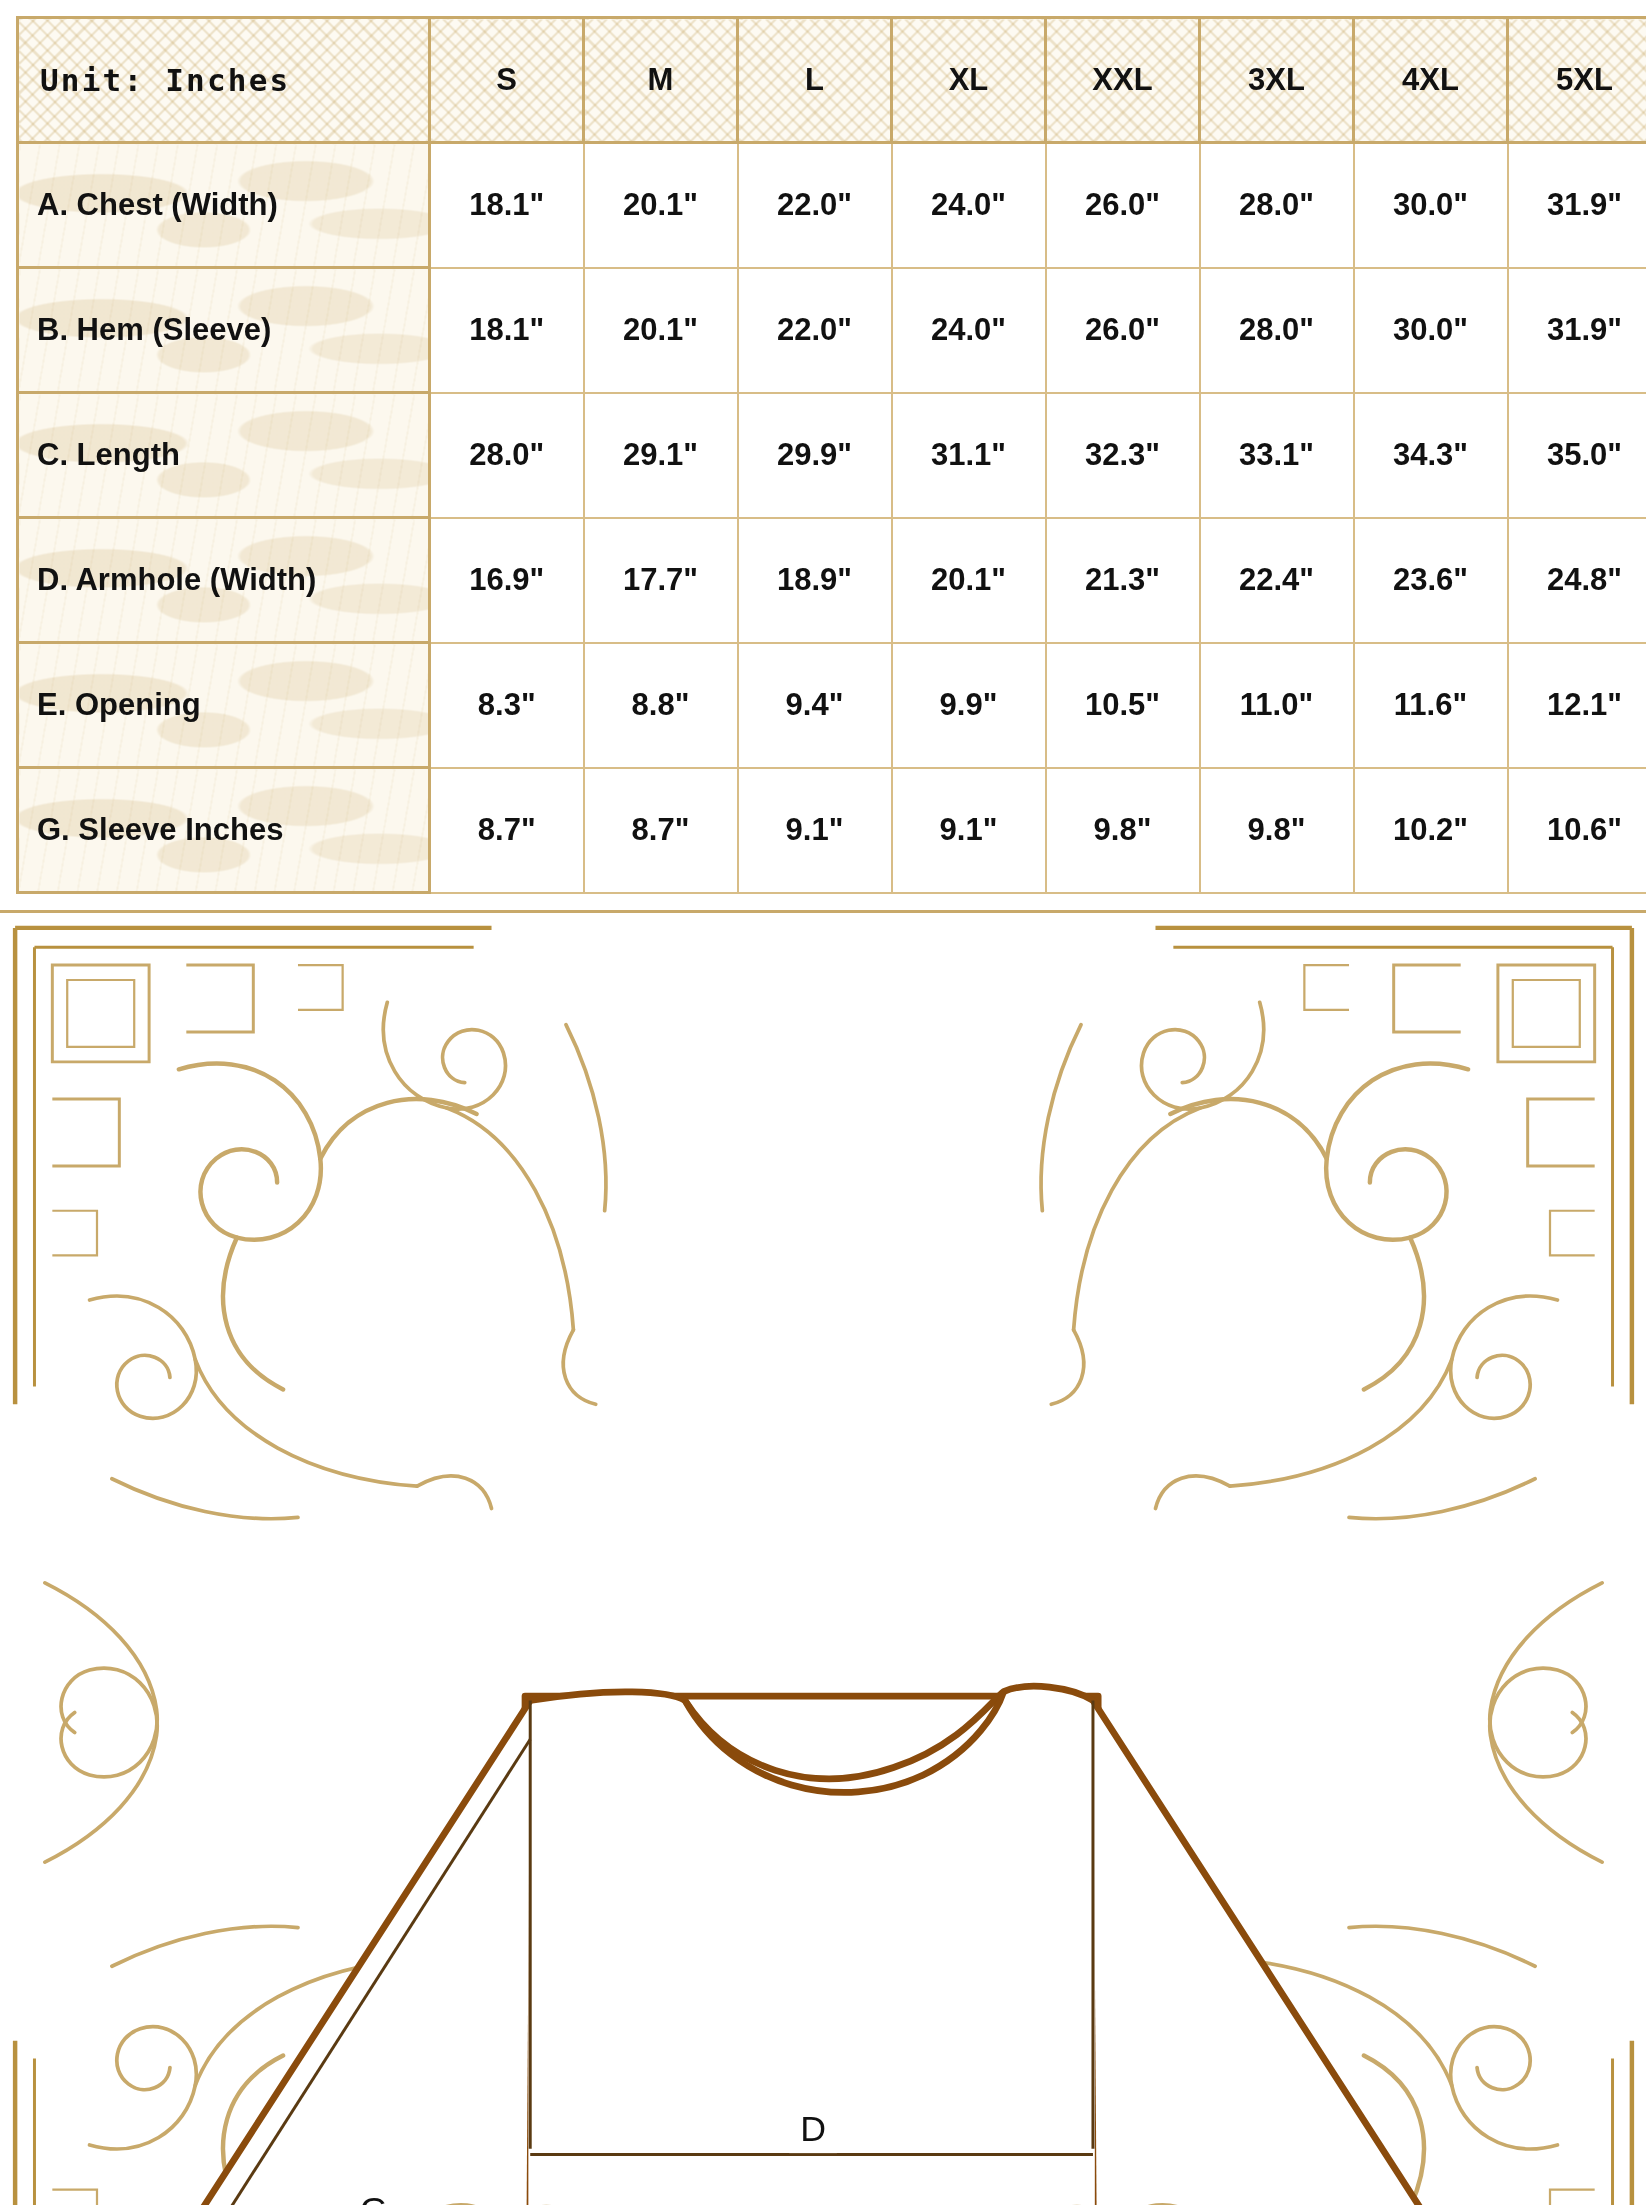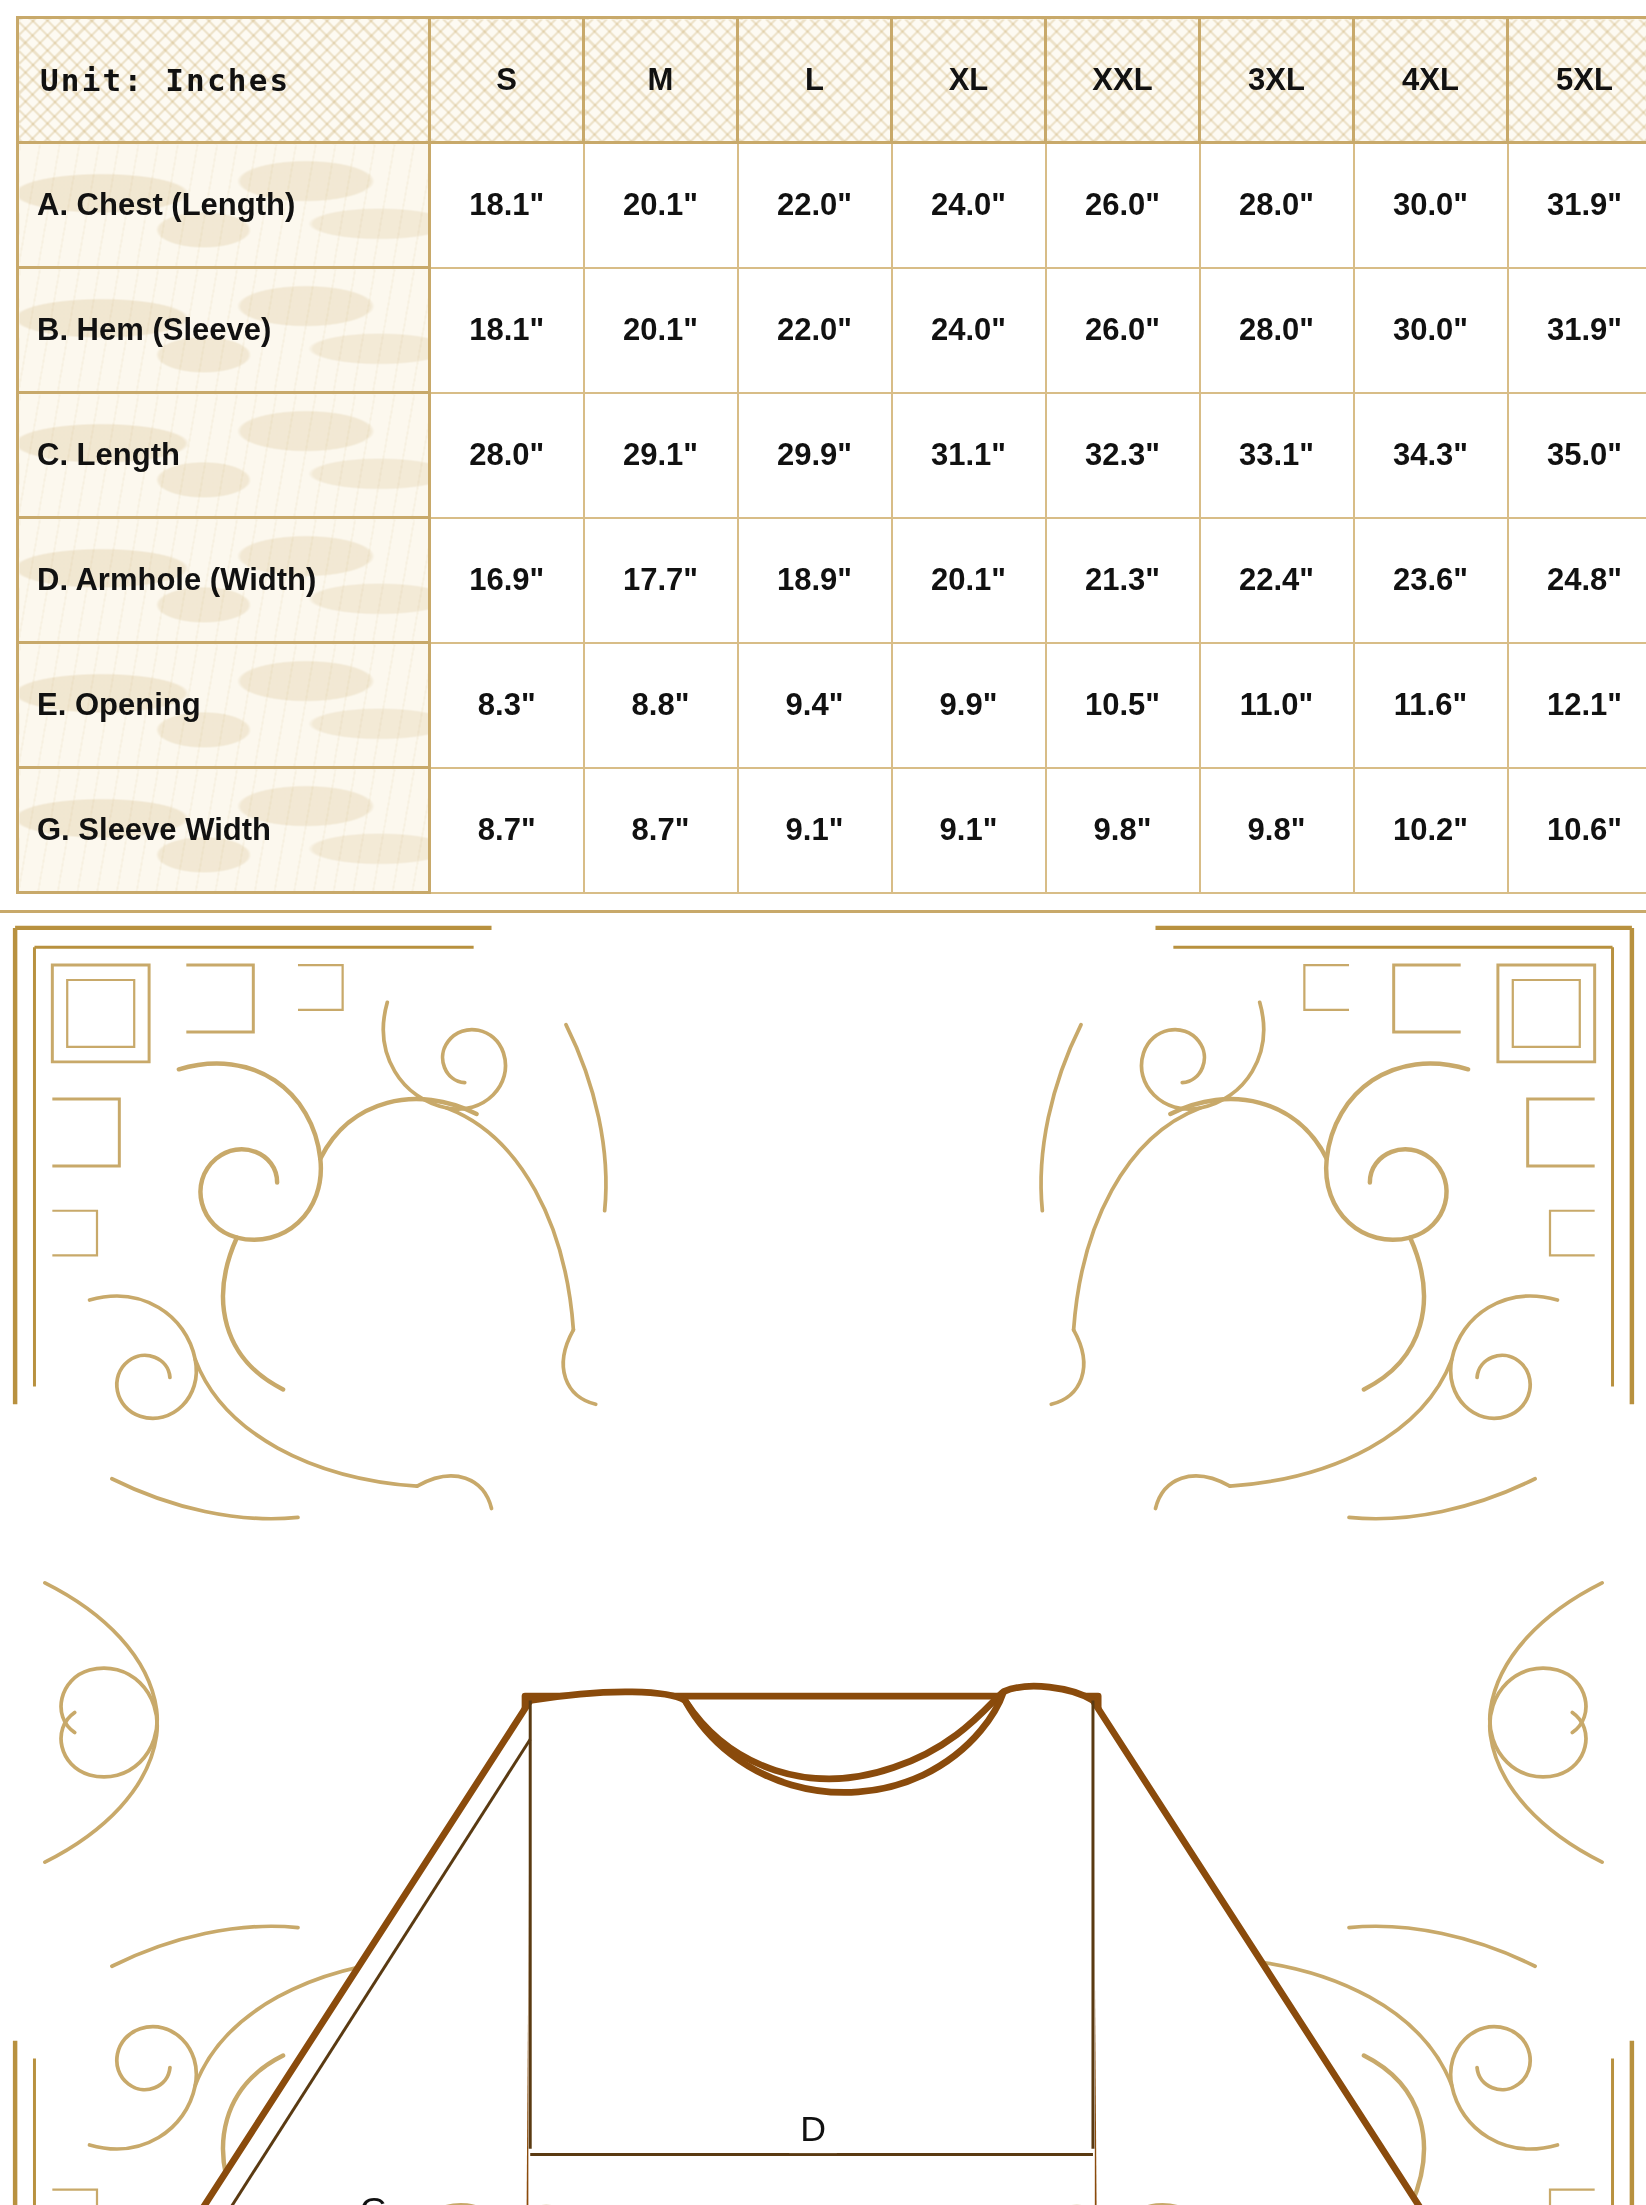--- a/index.html
+++ b/index.html
@@ -113,21 +113,21 @@
         <th class="hdr-cell">L</th>
         <th class="hdr-cell">XL</th>
         <th class="hdr-cell">XXL</th>
         <th class="hdr-cell">3XL</th>
         <th class="hdr-cell">4XL</th>
         <th class="hdr-cell">5XL</th>
       </tr>
     </thead>
     <tbody>
       <tr>
-        <td class="row-label">A. Chest (Length)</td>
+        <td class="row-label">A. Chest (Width)</td>
         <td class="val-cell">18.1"</td>
         <td class="val-cell">20.1"</td>
         <td class="val-cell">22.0"</td>
         <td class="val-cell">24.0"</td>
         <td class="val-cell">26.0"</td>
         <td class="val-cell">28.0"</td>
         <td class="val-cell">30.0"</td>
         <td class="val-cell">31.9"</td>
       </tr>
       <tr>
@@ -168,21 +168,21 @@
         <td class="val-cell">8.3"</td>
         <td class="val-cell">8.8"</td>
         <td class="val-cell">9.4"</td>
         <td class="val-cell">9.9"</td>
         <td class="val-cell">10.5"</td>
         <td class="val-cell">11.0"</td>
         <td class="val-cell">11.6"</td>
         <td class="val-cell">12.1"</td>
       </tr>
       <tr>
-        <td class="row-label">G. Sleeve Width</td>
+        <td class="row-label">G. Sleeve Inches</td>
         <td class="val-cell">8.7"</td>
         <td class="val-cell">8.7"</td>
         <td class="val-cell">9.1"</td>
         <td class="val-cell">9.1"</td>
         <td class="val-cell">9.8"</td>
         <td class="val-cell">9.8"</td>
         <td class="val-cell">10.2"</td>
         <td class="val-cell">10.6"</td>
       </tr>
     </tbody>

